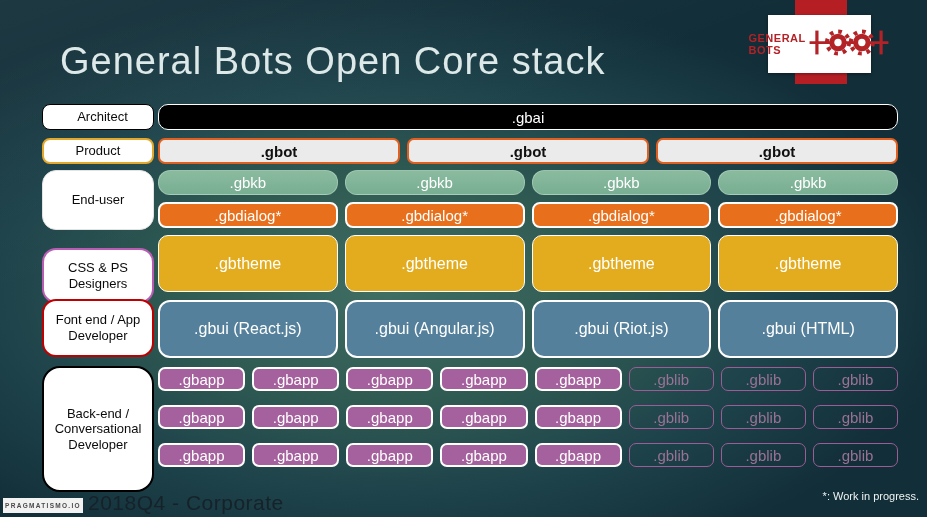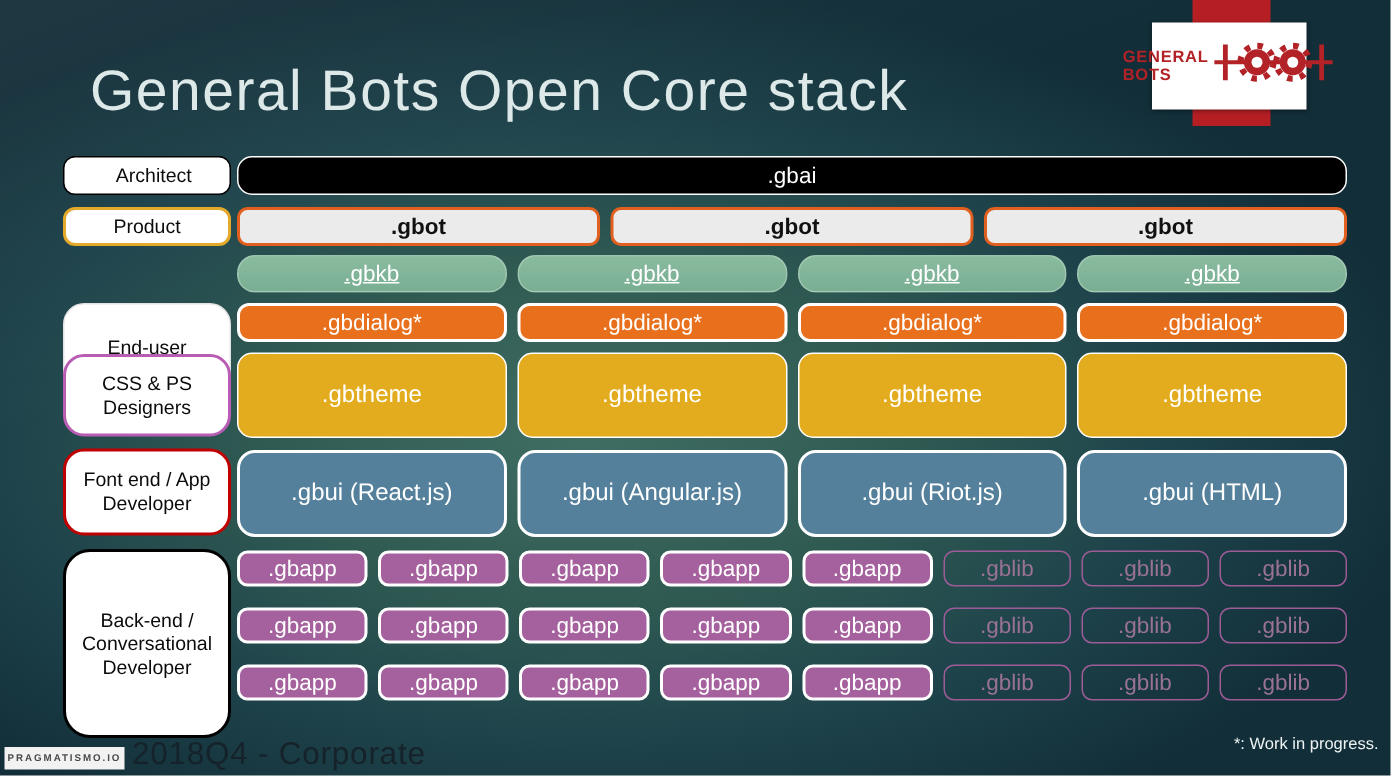--- a/index.html
+++ b/index.html
@@ -27,22 +27,22 @@
   .logo-text { color:#b22226; font-weight:bold; font-size:11px; letter-spacing:0.5px; }
 
   
   .role {
     position:absolute; left:42px; width:112px; background:#ffffff;
     display:flex; align-items:center; justify-content:center; text-align:center;
     font-size:13px; color:#0b0b0b; line-height:1.2; padding:2px 4px;
   }
   .role-architect { top:104px; height:26px; border:1.5px solid #000000; border-radius:8px;padding-left:13px; }
   .role-product   { top:138px; height:26px; border:2px solid #e3a92b; border-radius:8px; }
-  .role-enduser   { top:170px; height:60px; border:1px solid #e3e3e3; border-radius:14px;margin-top:32px; }
-  .role-css       { top:236px; height:55px; border:2px solid #b95cb4; border-radius:14px; }
+  .role-enduser   { top:170px; height:60px; border:1px solid #e3e3e3; border-radius:14px; }
+  .role-css       { top:248px; height:55px; border:2px solid #b95cb4; border-radius:14px; }
   .role-frontend  { top:299px; height:58px; border:2px solid #c00000; border-radius:14px; }
   .role-backend   { top:366px; height:126px; border:2px solid #000000; border-radius:18px; }
 
   
   .row { position:absolute; left:158px; width:740px; display:flex; gap:7px; }
   .box {
     flex:1; display:flex; align-items:center; justify-content:center;
     font-size:15px; color:#ffffff; white-space:nowrap;
   }
   .row-gbai    { top:104px; height:26px; }
@@ -50,21 +50,21 @@
   .row-gbkb    { top:170px; height:25px; }
   .row-gbdialog{ top:202px; height:26px; }
   .row-gbtheme { top:235px; height:57px; }
   .row-gbui    { top:300px; height:58px; }
   .row-app1    { top:367px; height:24px; }
   .row-app2    { top:405px; height:24px; }
   .row-app3    { top:443px; height:24px; }
 
   .gbai  { background:#000000; border:1.5px solid #ffffff; border-radius:10px; }
   .gbot  { background:#ebebeb; border:2px solid #e2601f; border-radius:7px; color:#111111; }
-  .gbkb  { background:linear-gradient(#8abb9f,#78ae92); border:1px solid rgba(255,255,255,0.25); border-radius:12px;text-decoration:underline; }
+  .gbkb  { background:linear-gradient(#8abb9f,#78ae92); border:1px solid rgba(255,255,255,0.25); border-radius:12px; }
   .gbdialog { background:#e8701c; border:2px solid #ffffff; border-radius:8px; }
   .gbtheme  { background:#e3ac1f; border:1.5px solid #ffffff; border-radius:10px; font-size:16px; }
   .gbui     { background:#54809b; border:2px solid #ffffff; border-radius:12px; font-size:16px; }
   .gbapp    { background:#a5619d; border:2px solid #ffffff; border-radius:7px; }
   .gblib    { background:transparent; border:1.5px solid #9d5c97; border-radius:7px; color:#9a7295; }
 
   
   .brand-badge {
     position:absolute; left:3px; top:498px; width:80px; height:15px; background:#f2f2f2;
     display:flex; align-items:center; justify-content:center;

